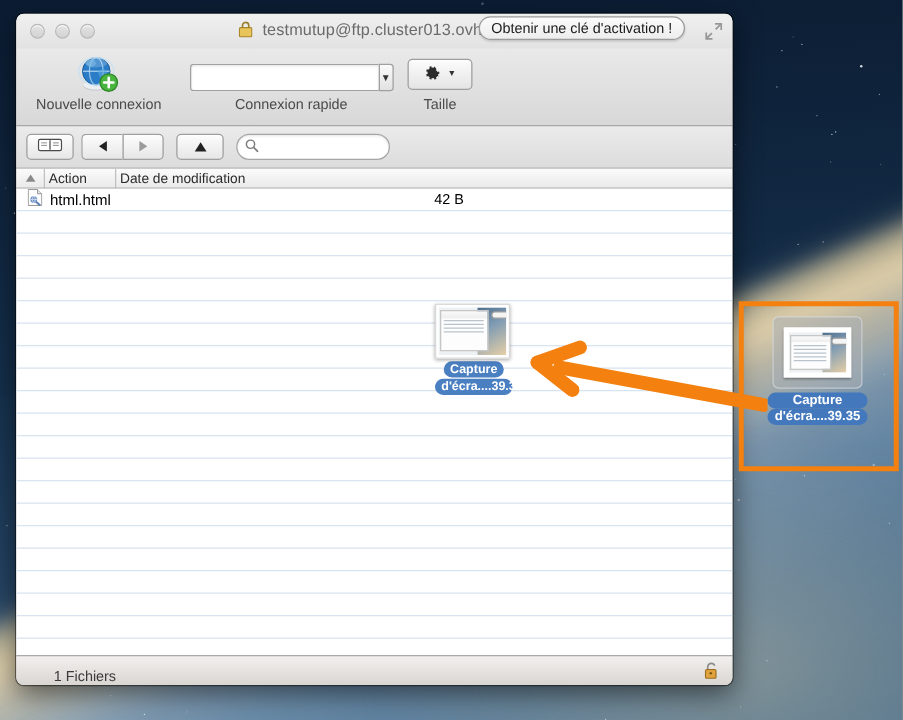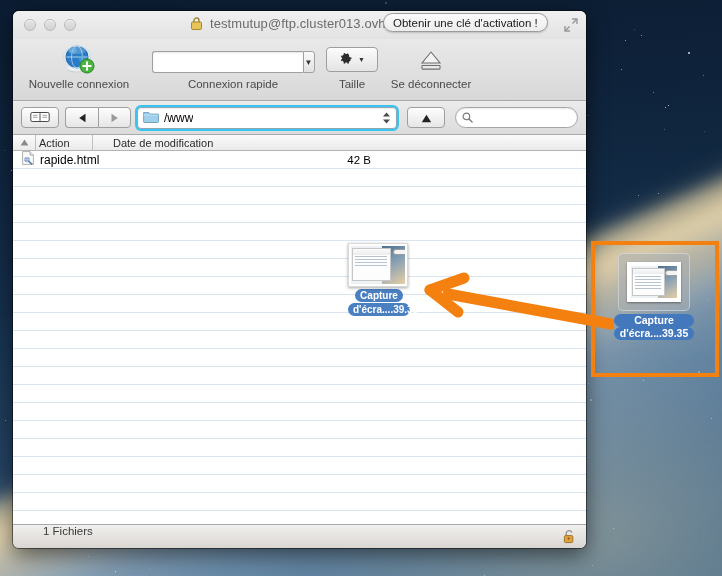--- a/index.html
+++ b/index.html
@@ -250,21 +250,21 @@
     border-bottom:1px solid #b4b4b4;
     display:flex; align-items:center;
     font-size:11px; color:#2b2b2b;
     flex:0 0 auto;
     position:relative;
   }
   .ch { height:16px; display:flex; align-items:center; position:relative; }
   .ch-name  { width:283px; padding-left:4px; }
   .ch-sort  { width:22px; display:flex; align-items:center; justify-content:center; }
   .ch-size  { width:57px; padding-left:3px; border-left:1px solid #c0c0c0; }
-  .ch-date  { flex:1; padding-left:20px; border-left:1px solid #c0c0c0; }
+  .ch-date  { flex:1; padding-left:3px; border-left:1px solid #c0c0c0; }
 
   
   .filelist {
     flex:1;
     background:#fff;
     position:relative;
     overflow:hidden;
   }
   .rowgrid { position:absolute; inset:0; }
   .frow {
@@ -277,21 +277,21 @@
   .frow .c-sort { width:22px; }
   .frow .c-size { width:57px; text-align:right; padding-right:4px; font-size:11.5px; }
   .frow .c-date { flex:1; padding-left:6px; font-size:11.5px; }
   .frow.empty { color:transparent; }
 
   
   .statusbar {
     height:24px;
     background:linear-gradient(to bottom,#f2f0ee 0%,#d9d6d2 100%);
     border-top:1px solid #a9a9a9;
-    display:flex; align-items:flex-start;
+    display:flex; align-items:flex-end;
     padding:0 10px 0 30px;
     font-size:11.5px; color:#3a3a3a;
     flex:0 0 auto;
     position:relative;
   }
   .statusbar .sb-lock { position:absolute; right:10px; top:4px; }
 
   
   #drag-ghost {
     position:absolute;
@@ -587,29 +587,20 @@
             <path fill="#2c2c2c" d="M14.2 9.3l-1.3-.3a5 5 0 0 0 0-2l1.3-.3-.5-1.9-1.3.4a5 5 0 0 0-1.4-1.4l.4-1.3L9.5.1 9.2 1.4a5 5 0 0 0-2 0L6.9.1 5 .6l.4 1.3A5 5 0 0 0 4 3.3L2.7 2.9l-.5 1.9 1.3.3a5 5 0 0 0 0 2l-1.3.3.5 1.9 1.3-.4a5 5 0 0 0 1.4 1.4L5 11.6l1.9.5.3-1.3a5 5 0 0 0 2 0l.3 1.3 1.9-.5-.4-1.3a5 5 0 0 0 1.4-1.4l1.3.4z" transform="translate(0,2) scale(0.95)"></path>
           </svg>
         </span>
         <span style="font-size:7px;color:#333;">▼</span>
       </div>
       <div class="tb-lbl">Taille</div>
     </div>
 
 
 
-    <div class="tb-item" id="tb-disconnect">
-      <div class="tb-ico">
-        <svg width="32" height="28" viewBox="0 0 32 28">
-          <path d="M16 6 L25 17 H7 Z" fill="#f2f2f2" stroke="#6f6f6f" stroke-width="1.1"></path>
-          <rect x="7" y="19.5" width="18" height="3.6" rx="0.6" fill="#e8e8e8" stroke="#6f6f6f" stroke-width="1.1"></rect>
-        </svg>
-      </div>
-      <div class="tb-lbl">Se déconnecter</div>
-    </div>
   </div>
 
   <div class="navbar">
     <div class="btn-gray" id="btn-bookmarks">
       <span>
         <svg width="20" height="12" viewBox="0 0 20 12">
           <rect x="0.8" y="1.5" width="18.4" height="9" rx="1.4" fill="#fff" stroke="#4a4a4a" stroke-width="1"></rect>
           <path d="M10 2.2 V9.8" stroke="#4a4a4a" stroke-width="1"></path>
           <path d="M3 4.3 H7.6 M3 6.3 H7.6 M12.4 4.3 H17 M12.4 6.3 H17" stroke="#8c8c8c" stroke-width="0.8"></path>
         </svg>
@@ -625,35 +616,20 @@
       </div>
       <div id="btn-fwd">
         <span>
           <svg width="9" height="10" viewBox="0 0 9 10">
               <path d="M1.5 0.8 L7.8 5 L1.5 9.2 Z" fill="#9a9a9a"></path>
             </svg>
         </span>
       </div>
     </div>
 
-    <div class="pathbox">
-      <span class="pico">
-        <svg width="16" height="13" viewBox="0 0 16 13">
-          <path d="M0.6 2.6 h5.2 l1.3 1.5 h8.3 v7.6 a0.8 0.8 0 0 1 -0.8 0.8 H1.4 a0.8 0.8 0 0 1 -0.8 -0.8 Z" fill="#9ed0ec" stroke="#5b90b4" stroke-width="0.8"></path>
-          <path d="M0.6 4.6 h14.8 v1.2 H0.6z" fill="#bfe2f4" opacity="0.7"></path>
-        </svg>
-      </span>
-      <span class="ptxt">/www</span>
-      <span class="pstep">
-        <svg width="9" height="13" viewBox="0 0 9 13">
-          <path d="M4.5 1 L8 5 H1 Z" fill="#4a4a4a"></path>
-          <path d="M4.5 12 L8 8 H1 Z" fill="#4a4a4a"></path>
-        </svg>
-      </span>
-    </div>
 
     <div class="btn-gray" id="btn-up">
       <span>
         <svg width="11" height="9" viewBox="0 0 11 9">
             <path d="M5.5 0.8 L10.2 8.2 H0.8 Z" fill="#222"></path>
           </svg>
       </span>
     </div>
 
     <div class="searchbox">
@@ -685,21 +661,21 @@
     <div class="rowgrid" id="rowgrid">
         <div class="frow">
           <div class="c-name">
             <span><svg width="12" height="14" viewBox="0 0 12 14">
                 <path d="M0.6 0.6 h7.4 l3.4 3.4 v9.4 H0.6 Z" fill="#fcfcfc" stroke="#9a9a9a" stroke-width="0.8"></path>
                 <path d="M8 0.6 v3.4 h3.4" fill="#e4e4e4" stroke="#9a9a9a" stroke-width="0.8"></path>
                 <circle cx="5" cy="8.6" r="2.7" fill="#6e8fc4"></circle>
                 <path d="M2.3 8.6 h5.4 M5 5.9 a4 4 0 0 1 0 5.4 a4 4 0 0 1 0 -5.4" stroke="#dce6f5" stroke-width="0.6" fill="none"></path>
                 <path d="M6.8 10.4 L10.2 13.4" stroke="#5d7fb4" stroke-width="1.6"></path>
               </svg></span>
-            <span>rapide.html</span>
+            <span>html.html</span>
           </div>
           <div class="c-sort"></div>
           <div class="c-size">42 B</div>
         </div>
         <div class="frow empty"></div>
         <div class="frow empty"></div>
         <div class="frow empty"></div>
         <div class="frow empty"></div>
         <div class="frow empty"></div>
         <div class="frow empty"></div>

